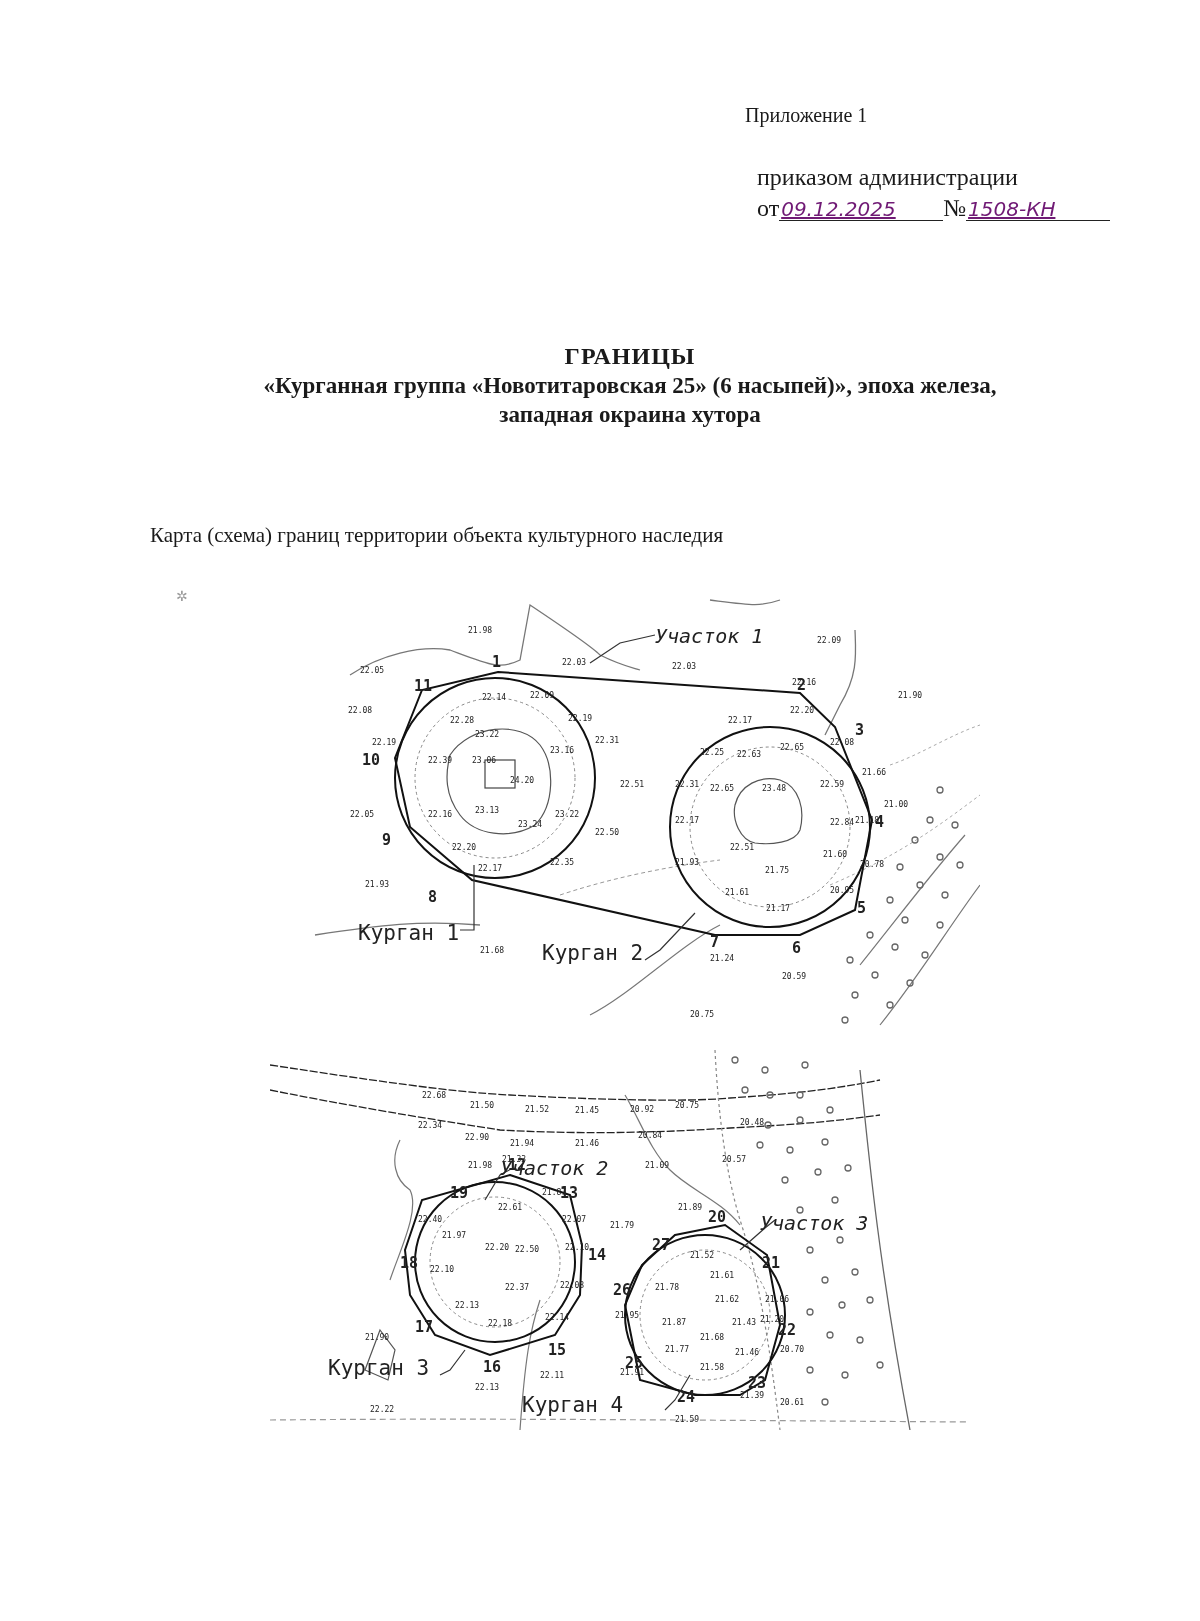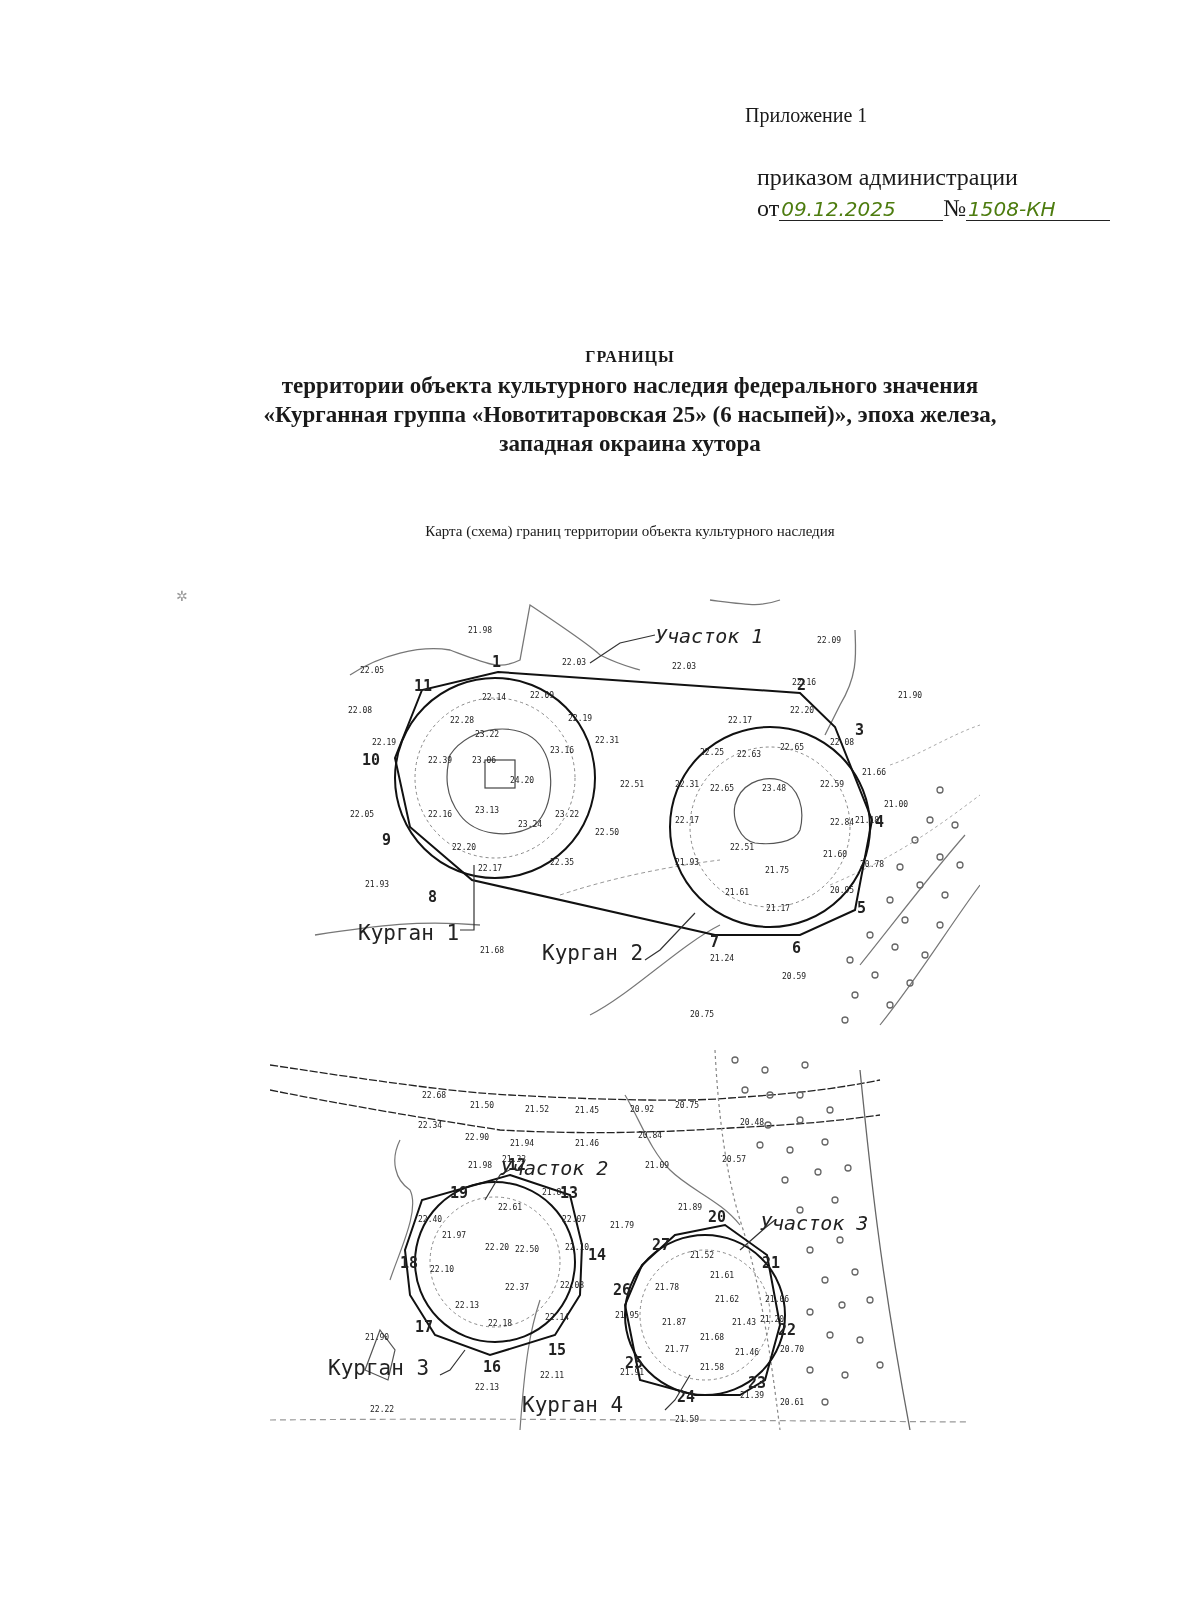--- a/index.html
+++ b/index.html
@@ -2,27 +2,27 @@
 <html><head>
 <meta charset="utf-8">
 <style>
   html, body { margin: 0; padding: 0; background: #ffffff; }
   body { width: 1200px; height: 1621px; position: relative; overflow: hidden;
          font-family: "Liberation Serif", "DejaVu Serif", serif; color: #1a1a1a; }
   .appendix { position: absolute; left: 745px; top: 104px; font-size: 20px; }
   .approved { position: absolute; left: 757px; top: 162px; font-size: 24px; line-height: 31px; }
   .approved .caps { letter-spacing: 0.5px; }
   .sigline { display: inline-block; border-bottom: 1.5px solid #222; font-family: "DejaVu Sans", sans-serif;
-             font-style: italic; color: #4d7c0f; font-size: 20px; line-height: 22px; padding: 0 2px; }
+             font-style: italic; color: #701a75; font-size: 20px; line-height: 22px; padding: 0 2px; text-decoration: underline; }
   .sig-date { width: 160px; }
   .sig-num { width: 140px; }
   .title-block { position: absolute; left: 150px; width: 960px; top: 342px; text-align: center;
                  font-weight: bold; font-size: 23px; line-height: 29px; }
-  .title-block .main { font-size: 16px; letter-spacing: 1px; }
-  .subtitle { position: absolute; left: 150px; width: 960px; top: 523px; text-align: center; font-size: 15px; }
+  .title-block .main { font-size: 24px; letter-spacing: 1px; }
+  .subtitle { position: absolute; left: 150px; width: 960px; top: 523px; text-align: left; font-size: 21px; }
   .map { position: absolute; }
   .map svg { display: block; }
   .map text { font-family: "DejaVu Sans Mono", monospace; fill: #222; }
   .elev { font-size: 8px; fill: #333; }
   .ptnum { font-family: "DejaVu Sans", sans-serif; font-size: 15px; font-weight: bold; fill: #111; }
   .lbl { font-family: "DejaVu Sans", sans-serif; font-size: 21px; fill: #1a1a1a; }
   .lbl-it { font-family: "DejaVu Sans", sans-serif; font-size: 20px; font-style: italic; fill: #1a1a1a; }
   .star { position: absolute; left: 176px; top: 588px; font-size: 14px; color: #999; }
 </style>
 </head>
@@ -32,21 +32,20 @@
 
 <div class="approved">
   <div>приказом администрации</div>
   <div>
     <span>от</span><span class="sigline sig-date">09.12.2025</span><span>№</span><span class="sigline sig-num">1508-КН</span>
   </div>
 </div>
 
 <div class="title-block">
   <div class="main">ГРАНИЦЫ</div>
-  <div>территории объекта культурного наследия федерального значения</div>
   <div>«Курганная группа «Новотитаровская 25» (6 насыпей)», эпоха железа,</div>
   <div>западная окраина хутора</div>
 </div>
 
 <div class="subtitle">Карта (схема) границ территории объекта культурного наследия</div>
 
 <div class="star">✲</div>
 
 <div class="map" style="left:300px; top:595px;">
 <svg width="680" height="440" viewBox="0 0 680 440">

